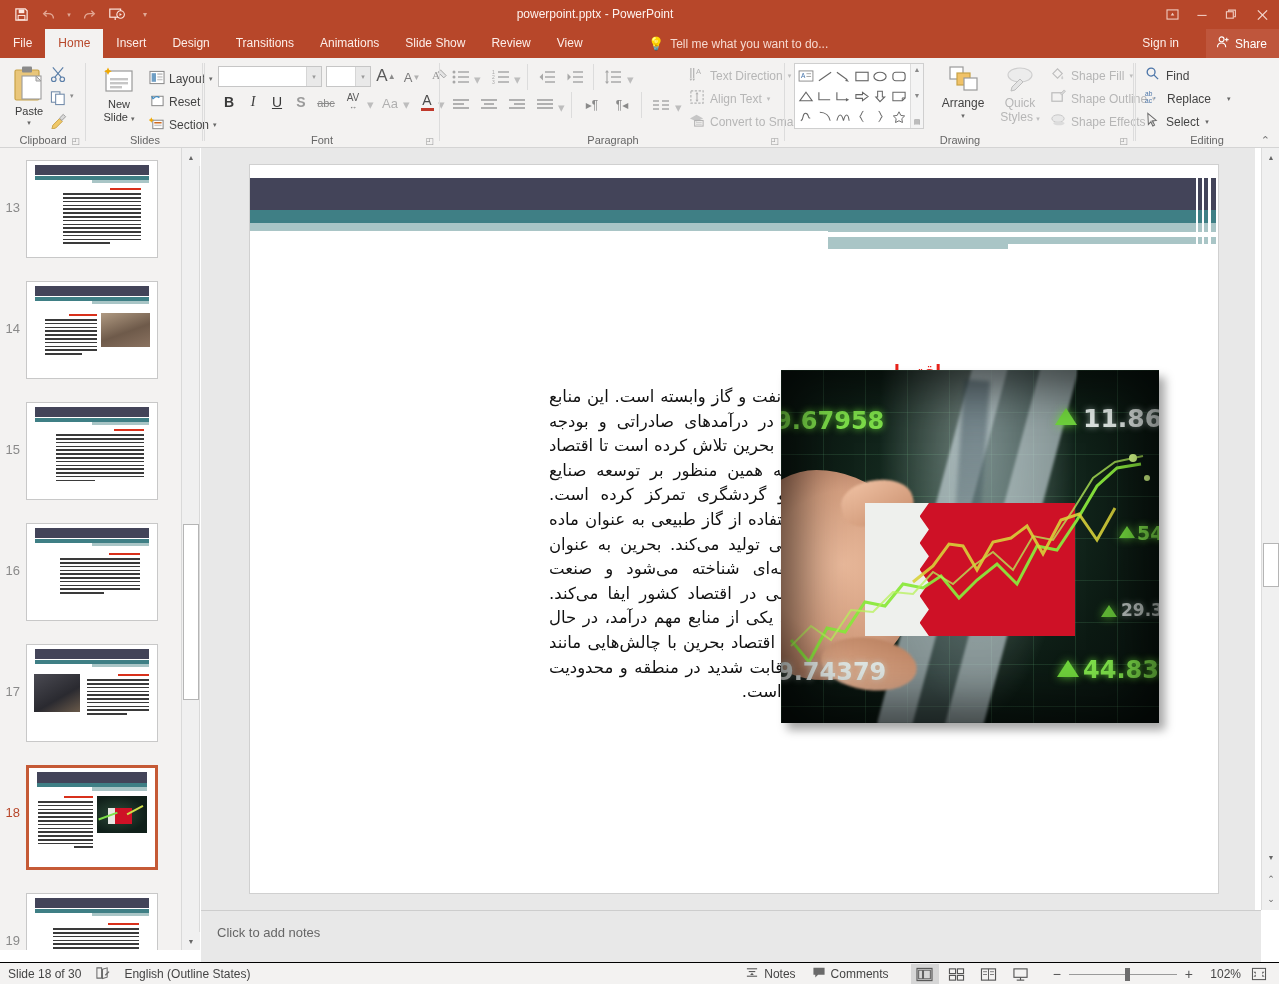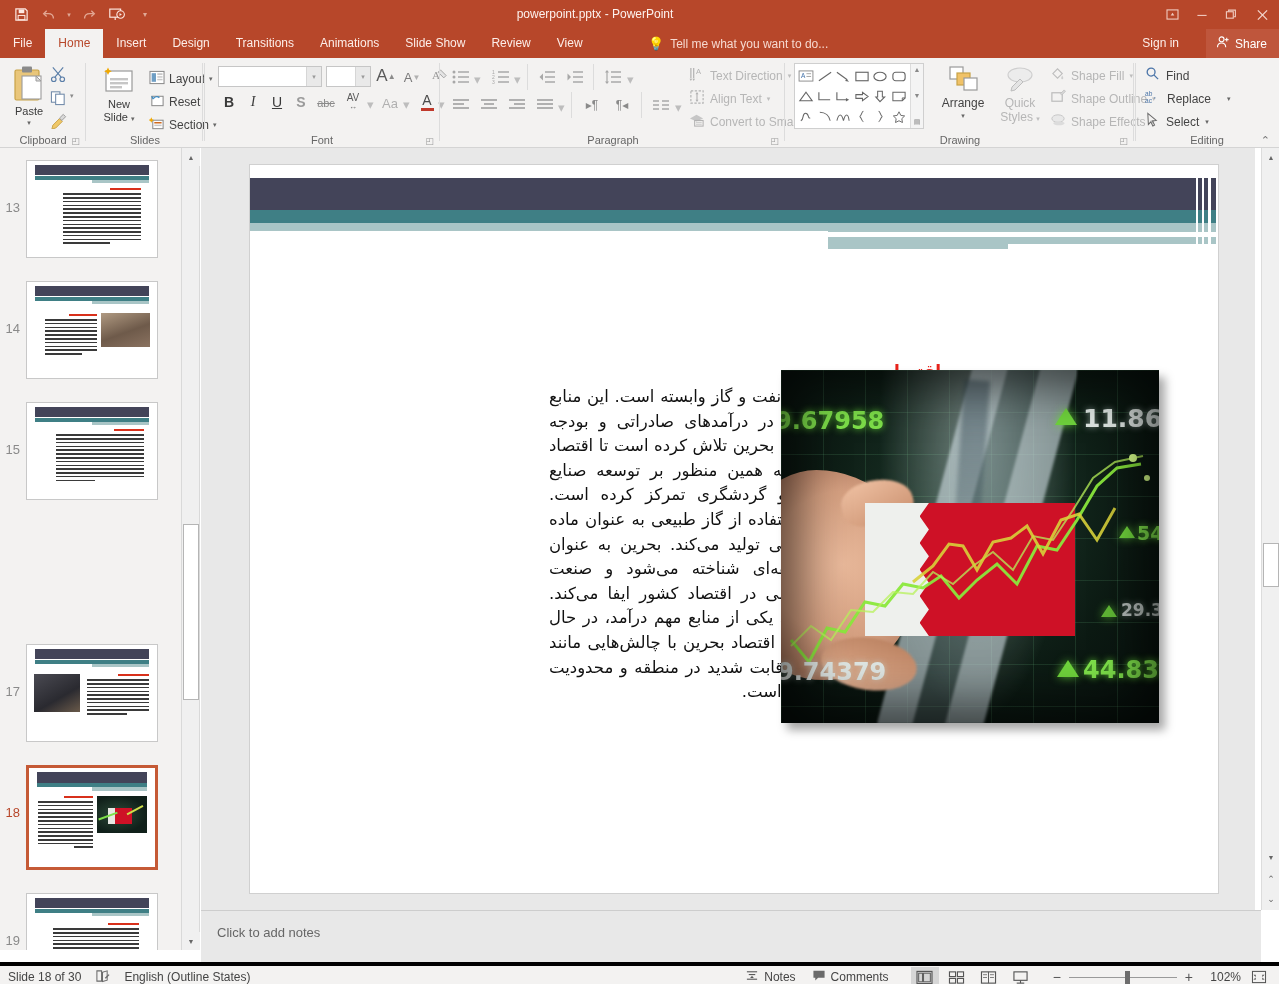--- a/index.html
+++ b/index.html
@@ -274,21 +274,21 @@
     position: absolute; top: 910px; left: 201px; width: 1060px; height: 52px;
     background: #e8e8e8; border-top: 1px solid #cdcdcd;
   }
   .notes-placeholder {
     position: absolute; left: 16px; top: 14px; font-size: 13px; color: #666;
   }
 
   
   .statusbar {
     position: absolute; bottom: 0; left: 0; width: 1279px; height: 22px;
-    background: #f3f2f1; border-top: 4px solid #000000; font-size: 12px; color: #444;
+    background: #f3f2f1; border-top: 1px solid #000000; font-size: 12px; color: #444;
   }
   .sb-left { position: absolute; left: 8px; top: 0; height: 22px; display: flex; align-items: center; gap: 14px; }
   .sb-right { position: absolute; right: 6px; top: 0; height: 22px; display: flex; align-items: center; gap: 4px; }
   .sb-item { display: flex; align-items: center; gap: 5px; padding: 0 6px; height: 20px; }
   .view-btn {
     width: 28px; height: 20px; display: flex; align-items: center; justify-content: center; color: #555;
   }
   .view-btn.active { background: #d6d6d6; }
   .zoom-slider { position: relative; width: 108px; height: 20px; display: flex; align-items: center; }
   .zs-track { position: absolute; left: 0; right: 0; top: 10px; height: 1px; background: #9a9a9a; }
@@ -972,20 +972,43 @@
             <div class="mini-line" style="width:100%"></div>
               <div class="mini-line" style="width:100%"></div>
             <div class="mini-line" style="width:100%"></div>
               <div class="mini-line" style="width:100%"></div>
             <div class="mini-line" style="width:45%"></div>
           </div>
         </div>
       </div>
     </div>
 
+    <div class="thumb-item" style="top:375px;">
+      <div class="thumb-num">16</div>
+      <div class="thumb-frame" style="height:98px;">
+        <div class="mini">
+          <div class="mini-bar1"></div>
+            <div class="mini-bar2"></div>
+            <div class="mini-bar3"></div>
+          <div class="mini-lines" style="left:25%;top:30%;width:62%;">
+            <div class="mini-title" style="width:38%;margin-left:62%;"></div>
+            <div class="mini-line" style="width:100%"></div>
+              <div class="mini-line" style="width:100%"></div>
+            <div class="mini-line" style="width:100%"></div>
+              <div class="mini-line" style="width:100%"></div>
+            <div class="mini-line" style="width:100%"></div>
+              <div class="mini-line" style="width:100%"></div>
+            <div class="mini-line" style="width:100%"></div>
+              <div class="mini-line" style="width:100%"></div>
+            <div class="mini-line" style="width:100%"></div>
+              <div class="mini-line" style="width:55%"></div>
+          </div>
+        </div>
+      </div>
+    </div>
 
     <div class="thumb-item" style="top:496px;">
       <div class="thumb-num">17</div>
       <div class="thumb-frame" style="height:98px;">
         <div class="mini">
           <div class="mini-bar1"></div>
             <div class="mini-bar2"></div>
             <div class="mini-bar3"></div>
           <div class="mini-img" style="left:5%;top:30%;width:36%;height:40%;background:linear-gradient(150deg,#4a4a52,#2a2a30 60%,#6a5a4a);"></div>
           <div class="mini-lines" style="left:46%;top:30%;width:48%;">

